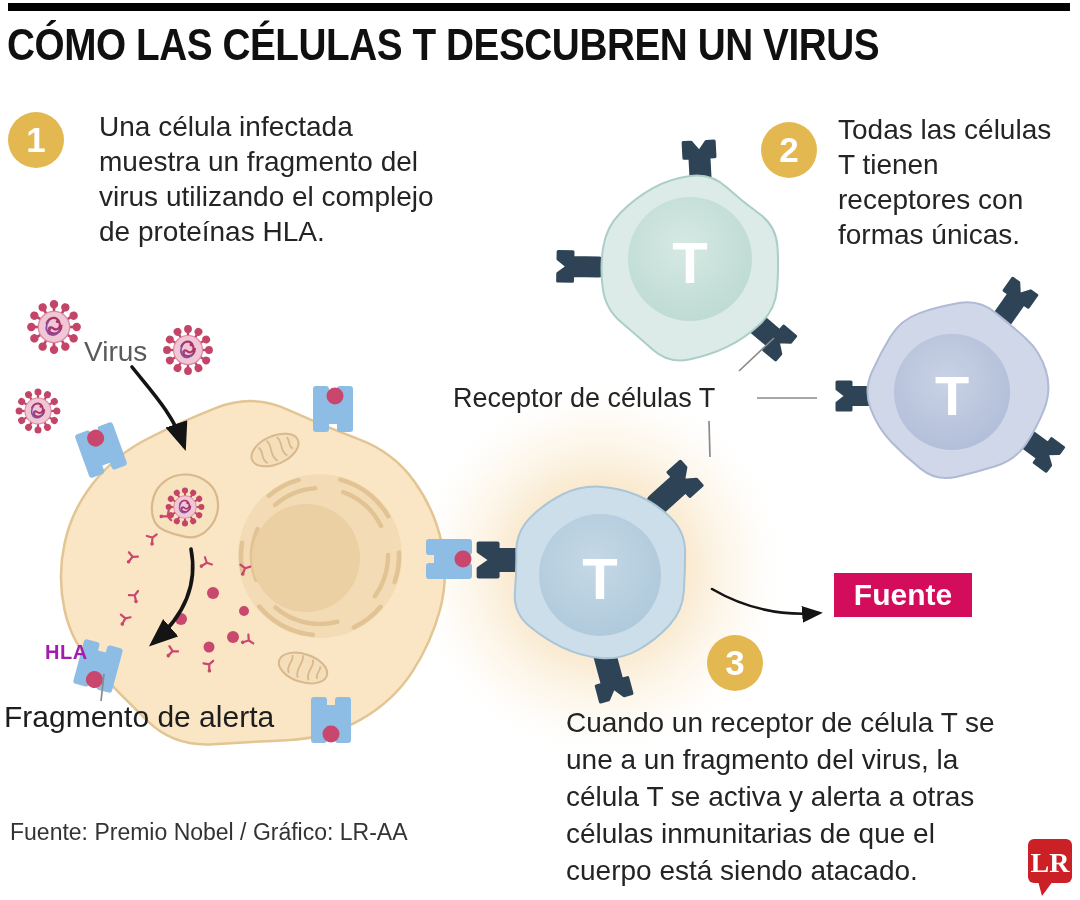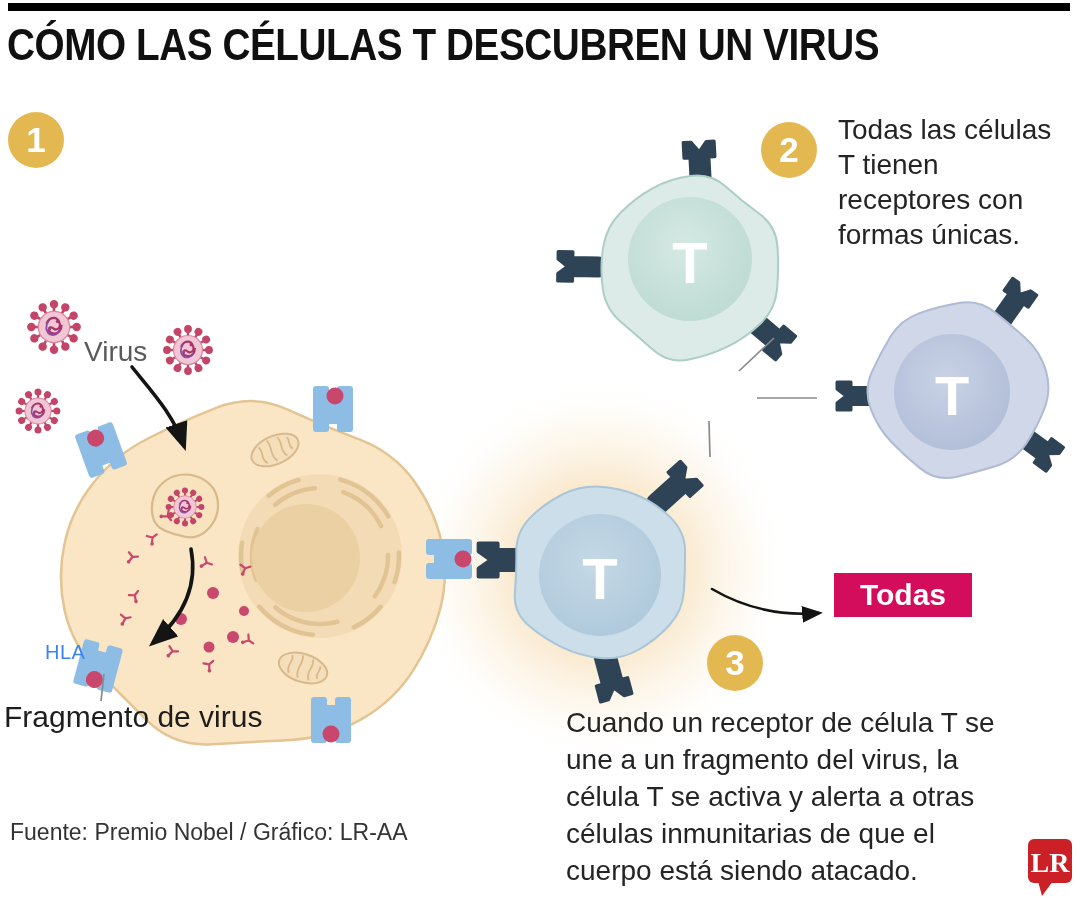--- a/index.html
+++ b/index.html
@@ -13,21 +13,21 @@
            font-size:35px;font-weight:bold;display:flex;align-items:center;justify-content:center;}
   .steptext{font-size:28px;line-height:35px;white-space:pre-line;color:#242424;}
   #step1-num{left:8px;top:112px;}
   #step1-text{left:99px;top:109px;width:430px;}
   #step2-num{left:761px;top:122px;}
   #step2-text{left:838px;top:112px;width:250px;}
   #step3-num{left:707px;top:635px;}
   #step3-text{left:566px;top:704px;width:490px;font-size:28px;line-height:37px;}
   #receptor-label{left:453px;top:383px;font-size:27px;color:#242424;}
   #virus-label{left:84px;top:336px;font-size:28px;color:#5a5a5a;}
-  #hla-label{left:45px;top:641px;font-size:20px;font-weight:400;color:#3b82f6;letter-spacing:0.5px;}
+  #hla-label{left:45px;top:641px;font-size:20px;font-weight:700;color:#a21caf;letter-spacing:0.5px;}
   #fragment-label{left:4px;top:700px;font-size:30px;color:#1d1d1d;}
   #alert-badge{left:834px;top:573px;width:138px;height:44px;background:#D30D5B;color:#fff;
                font-size:30px;font-weight:bold;display:flex;align-items:center;justify-content:center;}
   #footer-credit{left:10px;top:819px;font-size:23px;color:#333;}
   #lr-logo{left:1027px;top:838px;width:46px;height:59px;text-decoration:underline;}
   #scene{left:0;top:0;}
   .txt-layer{z-index:3;}
 </style>
 </head>
 <body>
@@ -232,39 +232,44 @@
       <line x1="739" y1="371" x2="774" y2="338"></line>
       <line x1="709" y1="421" x2="710" y2="457"></line>
       <line x1="104" y1="674" x2="101" y2="701"></line>
     </g>
   </svg>
 
   <div id="topbar" class="abs txt-layer"></div>
   <div id="title" class="abs txt-layer">CÓMO LAS CÉLULAS T DESCUBREN UN VIRUS</div>
 
   <div id="step1-num" class="abs txt-layer stepnum">1</div>
+  <div id="step1-text" class="abs txt-layer steptext">Una célula infectada
+muestra un fragmento del
+virus utilizando el complejo
+de proteínas HLA.</div>
 
   <div id="step2-num" class="abs txt-layer stepnum">2</div>
   <div id="step2-text" class="abs txt-layer steptext">Todas las células
 T tienen
 receptores con
 formas únicas.</div>
 
   <div id="step3-num" class="abs txt-layer stepnum">3</div>
   <div id="step3-text" class="abs txt-layer steptext">Cuando un receptor de célula T se
 une a un fragmento del virus, la
 célula T se activa y alerta a otras
 células inmunitarias de que el
 cuerpo está siendo atacado.</div>
 
+  <div id="receptor-label" class="abs txt-layer">Receptor de células T</div>
   <div id="virus-label" class="abs txt-layer">Virus</div>
   <div id="hla-label" class="abs txt-layer">HLA</div>
-  <div id="fragment-label" class="abs txt-layer">Fragmento de virus</div>
-
-  <div id="alert-badge" class="abs txt-layer">Todas</div>
+  <div id="fragment-label" class="abs txt-layer">Fragmento de alerta</div>
+
+  <div id="alert-badge" class="abs txt-layer">Fuente</div>
 
   <div id="footer-credit" class="abs txt-layer">Fuente: Premio Nobel / Gráfico: LR-AA</div>
 
   <div id="lr-logo" class="abs txt-layer">
     <svg width="46" height="59" viewBox="0 0 46 59">
       <rect x="1" y="1" width="44" height="44" rx="6" fill="#CB2026"></rect>
       <path d="M11,43 L26,43 L15,58 Z" fill="#CB2026"></path>
       <text x="23" y="24" text-anchor="middle" dominant-baseline="central" font-family="Liberation Serif, serif" font-size="28" font-weight="bold" fill="#fff">LR</text>
     </svg>
   </div>

